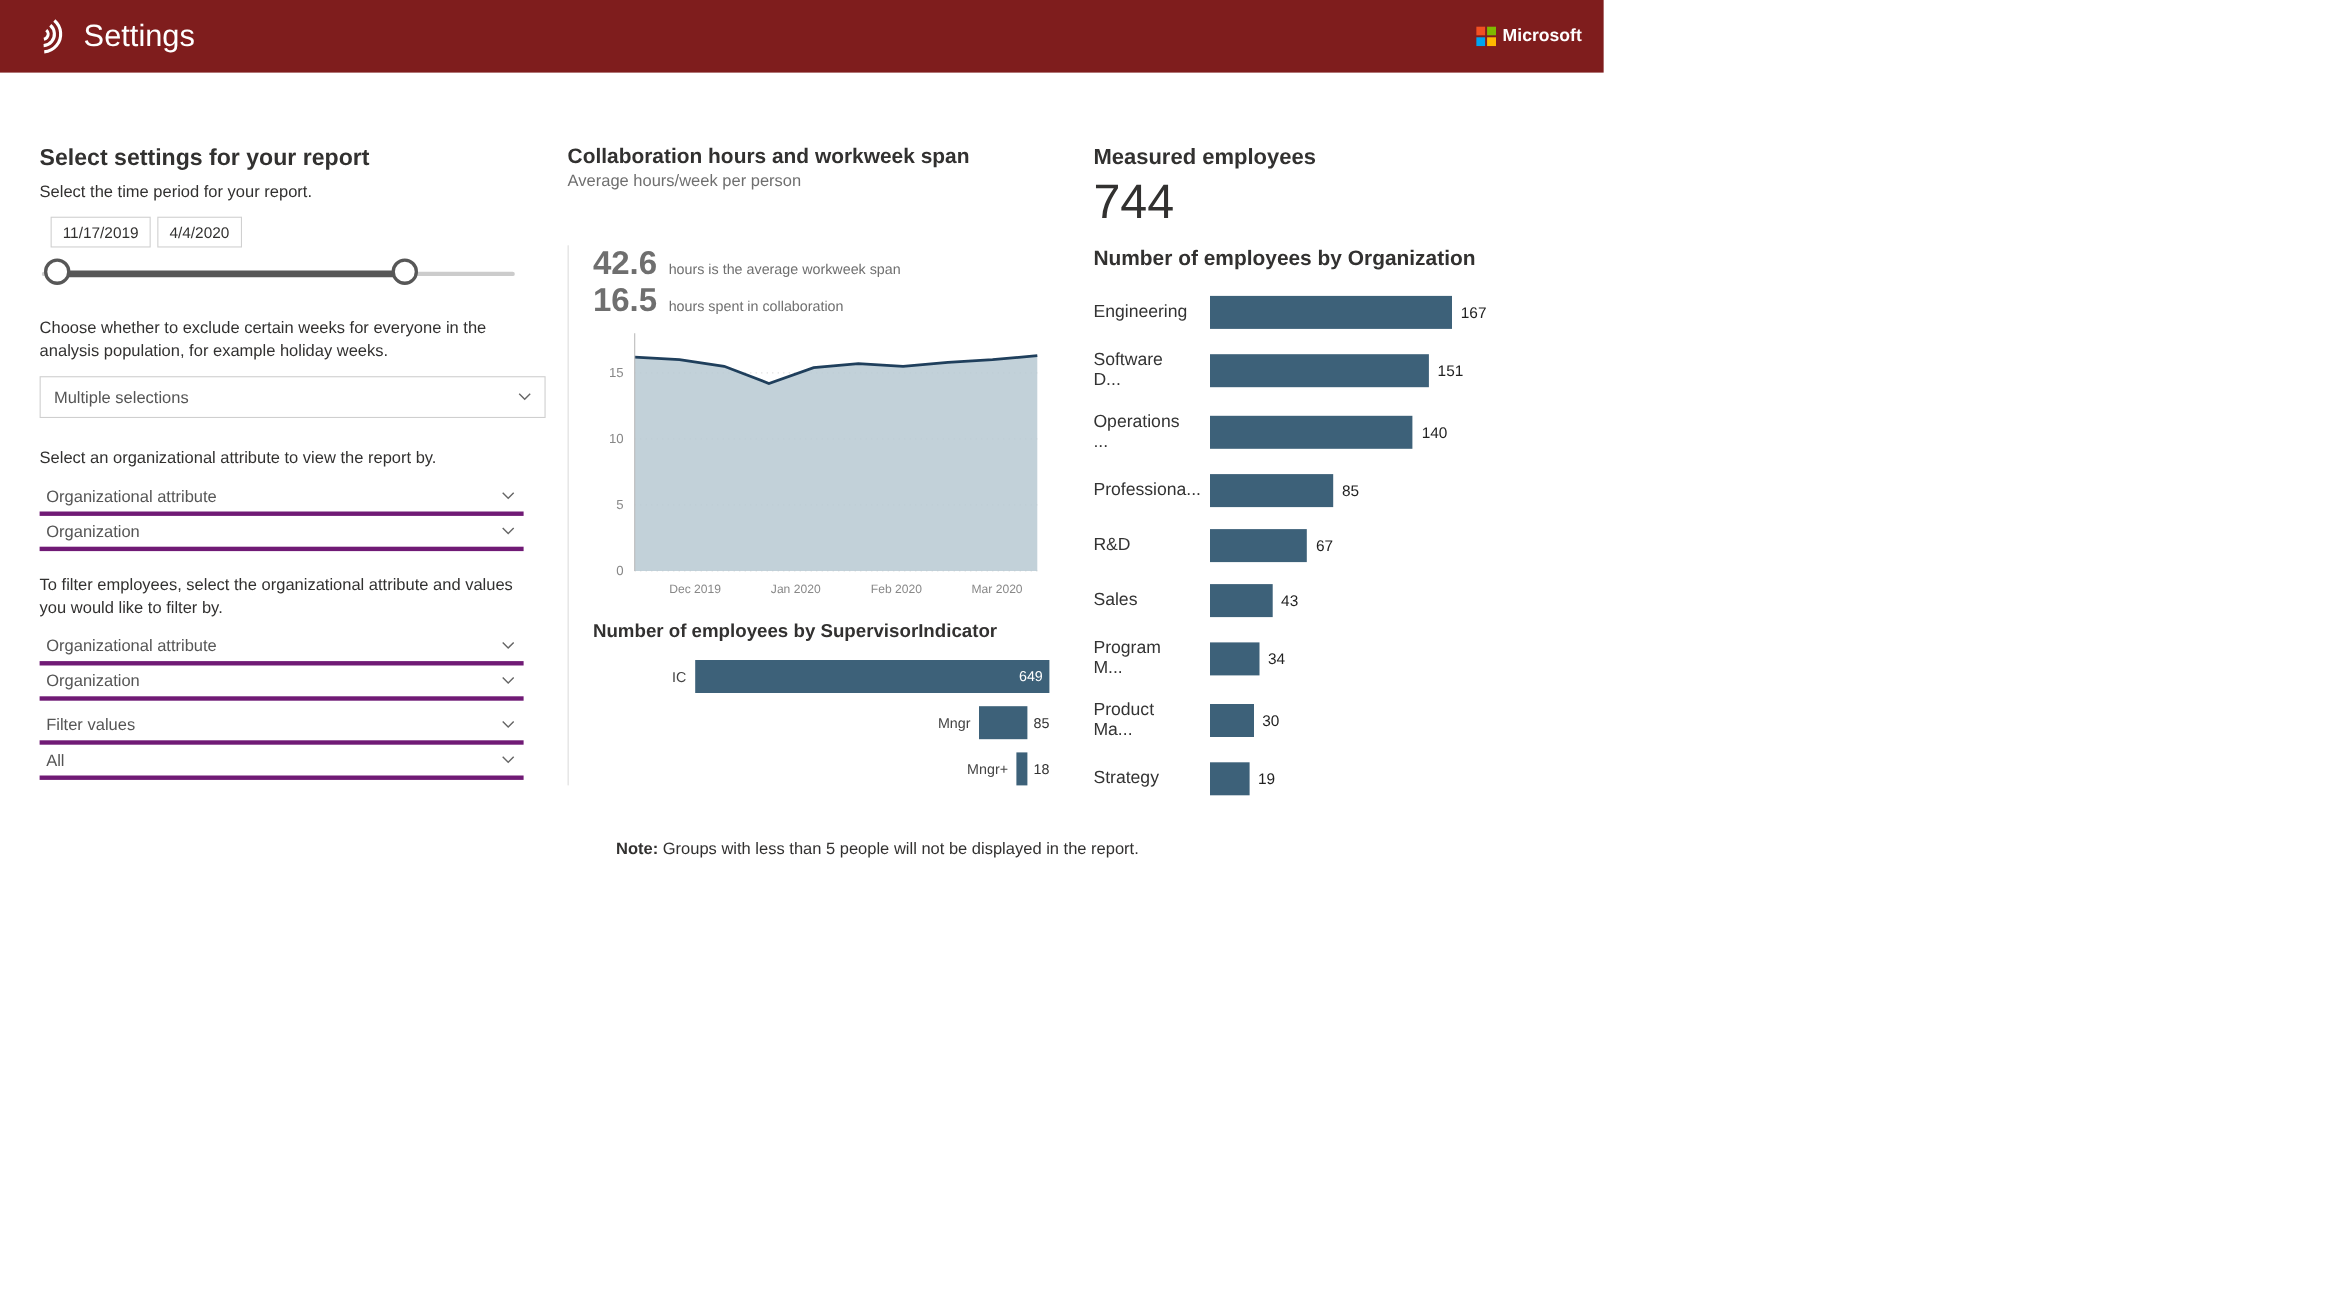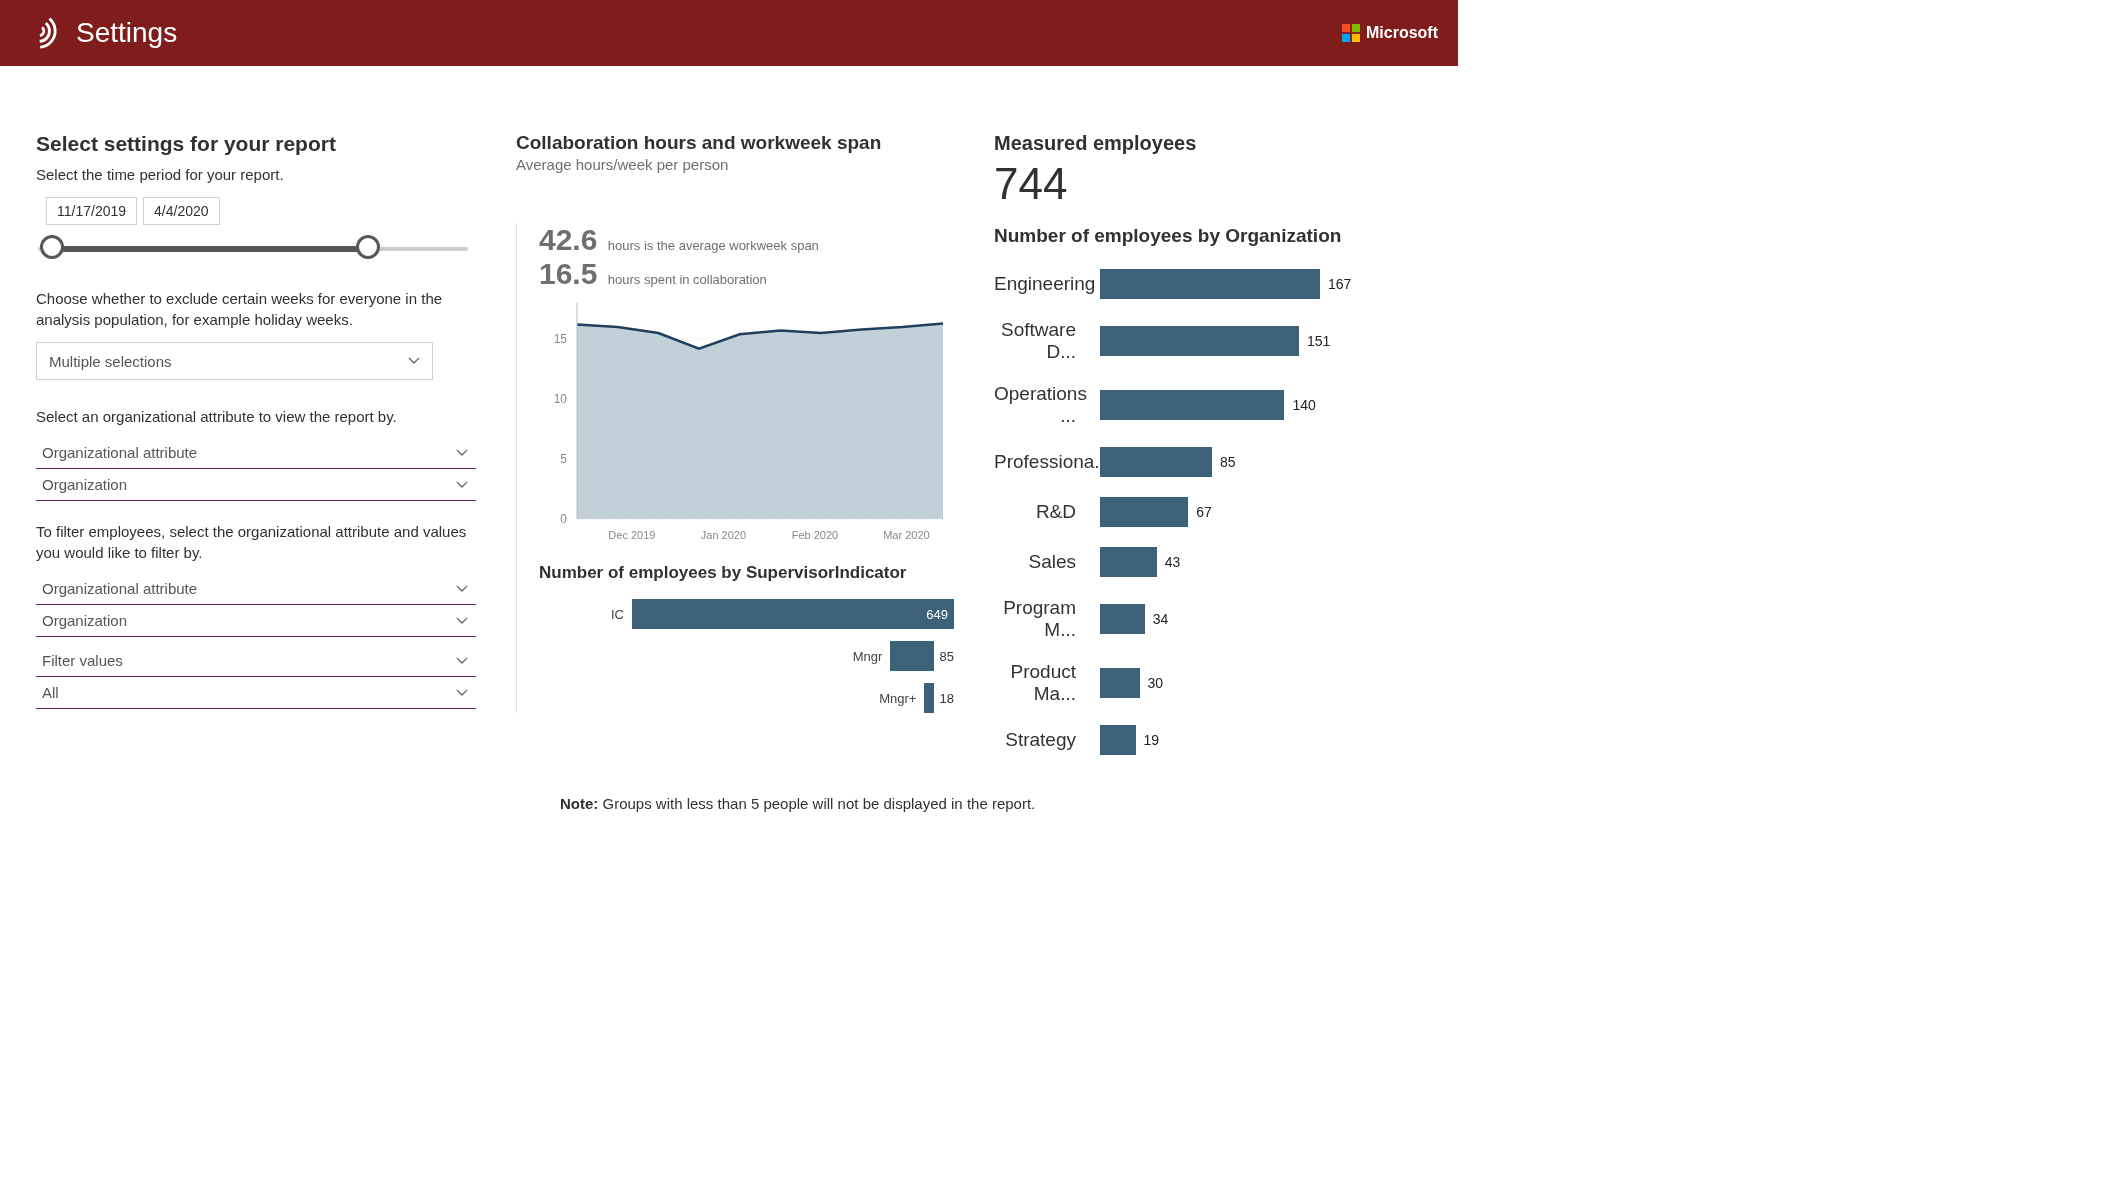--- a/index.html
+++ b/index.html
@@ -17,40 +17,40 @@
   .col3 { width: 440px; padding-left: 18px; }
   h2.section-title { font-size: 21px; font-weight: 700; margin-bottom: 10px; }
   .sub { font-size: 15px; color: #323130; margin-bottom: 14px; }
   .date-boxes { display: flex; gap: 6px; margin: 10px 0 4px 10px; }
   .date-box { border: 1px solid #d0d0d0; padding: 5px 10px; font-size: 14px; background: #fff; }
   .slider { position: relative; height: 30px; margin: 8px 2px 25px 2px; width: 430px; }
   .slider-track-light { position: absolute; top: 14px; left: 0; right: 0; height: 4px; background: #ccc; border-radius: 2px; }
   .slider-track-dark { position: absolute; top: 13px; left: 10px; width: 320px; height: 6px; background: #575757; border-radius: 3px; }
   .slider-handle { position: absolute; top: 2px; width: 24px; height: 24px; border: 3px solid #575757; background: #fff; border-radius: 50%; }
   .para { font-size: 15px; line-height: 1.4; margin-bottom: 12px; color: #323130; }
-  .dropdown { border: 1px solid #cfcfcf; height: 38px; display: flex; align-items: center; justify-content: space-between; padding: 0 12px; font-size: 15px; color: #555; margin-bottom: 8px; cursor: pointer; width: 397px; }
-  .dropdown.compact { border: none; border-bottom: 1px solid #701a75; height: 30px; width: 440px; padding: 0 8px 2px 6px; margin-bottom: 2px; }
+  .dropdown { border: 1px solid #cfcfcf; height: 38px; display: flex; align-items: center; justify-content: space-between; padding: 0 12px; font-size: 15px; color: #555; margin-bottom: 8px; cursor: pointer; width: 460px; }
+  .dropdown.compact { border: none; border-bottom: 4px solid #701a75; height: 30px; width: 440px; padding: 0 8px 2px 6px; margin-bottom: 2px; }
   .chev { width: 12px; height: 12px; }
   .stat-big { font-size: 30px; font-weight: 700; color: #6f6f6f; display: inline; }
   .stat-lbl { font-size: 13px; color: #6f6f6f; margin-left: 6px; }
   .chart-area { margin-top: 6px; }
   .axis-lbl { font-size: 11px; fill: #888; text-anchor: middle; }
   .col2-title { font-size: 19px; font-weight: 700; margin-bottom: 2px; }
   .col2-sub { font-size: 15px; color: #6f6f6f; margin-bottom: 6px; }
   .sect2 { font-size: 17px; font-weight: 700; margin-top: 12px; margin-bottom: 4px; }
   .hbar-row { display: flex; align-items: center; margin-bottom: 12px; font-size: 13px; justify-content: flex-end; }
   .hbar-lbl { width: 95px; text-align: right; padding-right: 8px; color: #444; font-size: 13px; }
   .hbar-bar { height: 30px; background: #3d6179; position: relative; }
   .hbar-val-inside { position: absolute; right: 6px; top: 50%; transform: translateY(-50%); color: #fff; font-size: 13px; }
   .hbar-val-outside { margin-left: 6px; color: #333; font-size: 13px; align-self: center; }
   .count-big { font-size: 44px; font-weight: 400; color: #323130; margin: 4px 0 16px 0; }
   .col3-title { font-size: 20px; font-weight: 700; }
   .col3-sub { font-size: 19px; font-weight: 700; margin-bottom: 18px; }
   .org-row { display: flex; align-items: center; margin-bottom: 20px; }
-  .org-lbl { width: 106px; text-align: right; padding-right: 24px; font-size: 19px; color: #333; }
+  .org-lbl { width: 106px; text-align: left; padding-right: 24px; font-size: 16px; color: #333; }
   .org-bar { height: 30px; background: #3d6179; }
   .org-val { margin-left: 8px; font-size: 14px; color: #222; }
   .note-row { padding: 10px 36px 24px 560px; font-size: 15px; }
   .note-row b { font-weight: 700; }
   .spacer-top { height: 18px; }
 </style>
 </head>
 <body>
 
 <div class="header">

